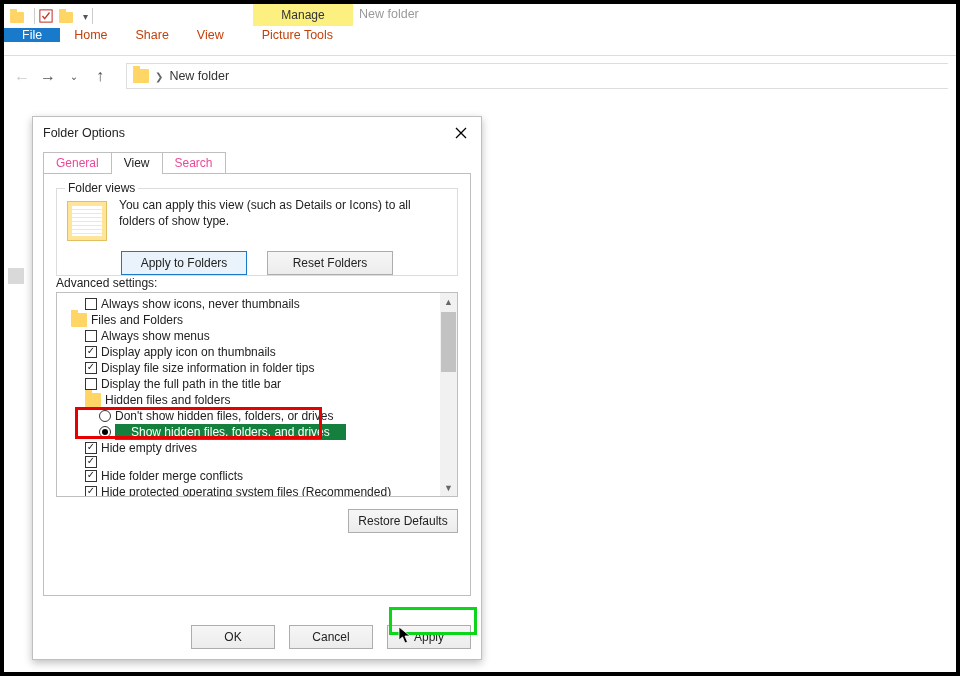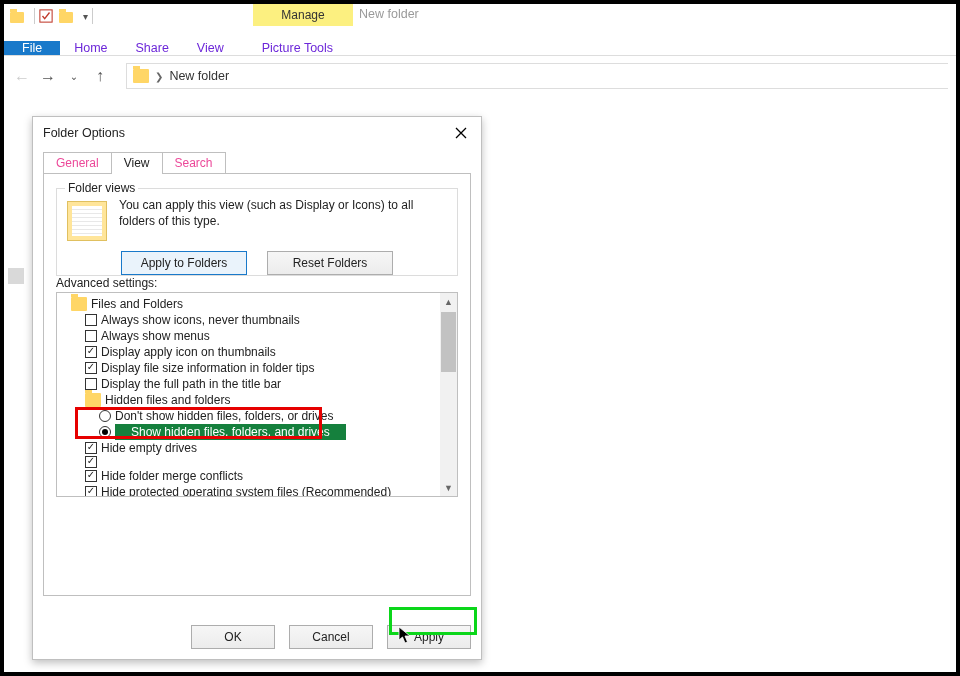--- a/index.html
+++ b/index.html
@@ -3,22 +3,22 @@
 <meta charset="utf-8">
 <style>
 * { box-sizing: border-box; margin: 0; padding: 0; font-family: "Segoe UI", Tahoma, sans-serif; }
 html, body { width: 960px; height: 676px; overflow: hidden; background: #fff; }
 .outer-border { width: 960px; height: 676px; border: 4px solid #000; background: #fff; position: relative; }
 .titlebar { height: 24px; display: flex; align-items: center; padding-left: 6px; }
 .titlebar .tb-icon { width: 14px; height: 14px; margin-right: 6px; display:inline-block; }
 .qat-sep { width:1px; height:16px; background:#ccc; margin:0 4px; }
 .ribbon-contextual { position:absolute; top:0px; left:249px; height:22px; width:100px; background:#fcf080; font-size:12px; display:flex; align-items:center; justify-content:center; color:#333; }
 .ribbon-contextual-label { position:absolute; top:3px; left:355px; font-size:12.5px; color:#9a9a9a; }
-.ribbon-tabs { height:28px; display:flex; align-items:flex-end; border-bottom:1px solid #ddd; }
-.tab { padding:0 14px; font-size:12.5px; color:#6d28d9; display:flex; align-items:center; cursor:default; }
+.ribbon-tabs { height:28px; display:flex; align-items:flex-start; border-bottom:1px solid #ddd; }
+.tab { padding:0 14px; font-size:12.5px; color:#c2410c; display:flex; align-items:center; cursor:default; }
 .tab.file { background:#1979ca; color:#fff; padding:0 18px;}
 .tab.tools { margin-left:10px;}
 .nav-row { height:40px; display:flex; align-items:center; padding:0 8px; gap:6px; }
 .nav-arrow { width:20px; height:20px; display:flex; align-items:center; justify-content:center; color:#555; }
 .nav-arrow.disabled { color:#ccc; }
 .addr-bar { flex:1; height:26px; border:1px solid #ddd; display:flex; align-items:center; padding:0 6px; font-size:12.5px; color:#333; gap:6px; margin-left:10px; border-right:none; }
 .folder-ico { width:16px; height:14px; background:#ffd666; border-radius:1px; display:inline-block; position:relative; }
 .folder-ico::before { content:""; position:absolute; top:-3px; left:0; width:7px; height:3px; background:#ffd666; }
 .chev { color:#666; font-size:10px; }
 .gray-strip { position:absolute; left:4px; top:264px; width:16px; height:16px; background:#d9d9d9; }
@@ -115,38 +115,38 @@
     <div class="dlg-tabs">
       <div class="dlg-tab inactive">General</div>
       <div class="dlg-tab active">View</div>
       <div class="dlg-tab inactive">Search</div>
     </div>
     <div class="dlg-body">
       <div class="fv-group">
         <span class="fv-legend">Folder views</span>
         <div class="fv-row">
           <div class="fv-icon"></div>
-          <div class="fv-text">You can apply this view (such as Display or Icons) to all folders of this type.</div>
+          <div class="fv-text">You can apply this view (such as Details or Icons) to all folders of show type.</div>
         </div>
         <div class="fv-buttons">
           <div class="btn highlight">Apply to Folders</div>
           <div class="btn">Reset Folders</div>
         </div>
       </div>
 
       <div class="adv-label">Advanced settings:</div>
       <div class="tree-ctr">
         <div class="tree">
+          <div class="tree-item ti-l2">
+              <span class="chk"></span>
+              <span>Always show icons, never thumbnails</span>
+            </div>
           <div class="tree-item ti-l1">
               <span class="folder-ico"></span>
               <span>Files and Folders</span>
-            </div>
-          <div class="tree-item ti-l2">
-              <span class="chk"></span>
-              <span>Always show icons, never thumbnails</span>
             </div>
           <div class="tree-item ti-l2">
               <span class="chk"></span>
               <span>Always show menus</span>
             </div>
           <div class="tree-item ti-l2">
               <span class="chk checked"></span>
               <span>Display apply icon on thumbnails</span>
             </div>
           <div class="tree-item ti-l2">
@@ -187,20 +187,23 @@
         </div>
         <div class="tree-scroll">
           <div class="arrow">▲</div>
           <div class="thumb"></div>
           <div style="flex:1"></div>
           <div class="arrow">▼</div>
         </div>
         <div class="red-box" style="left:18px; top:114px; width:247px; height:32px;"></div>
       </div>
 
+      <div class="restore-row">
+        <div class="btn" style="min-width:110px;">Restore Defaults</div>
+      </div>
     </div>
 
     <div class="dlg-footer">
       <div class="btn">OK</div>
       <div class="btn">Cancel</div>
       <div class="btn">Apply</div>
     </div>
     <div class="green-box" style="left:356px; top:490px; width:88px; height:28px;"></div>
   </div>
 

